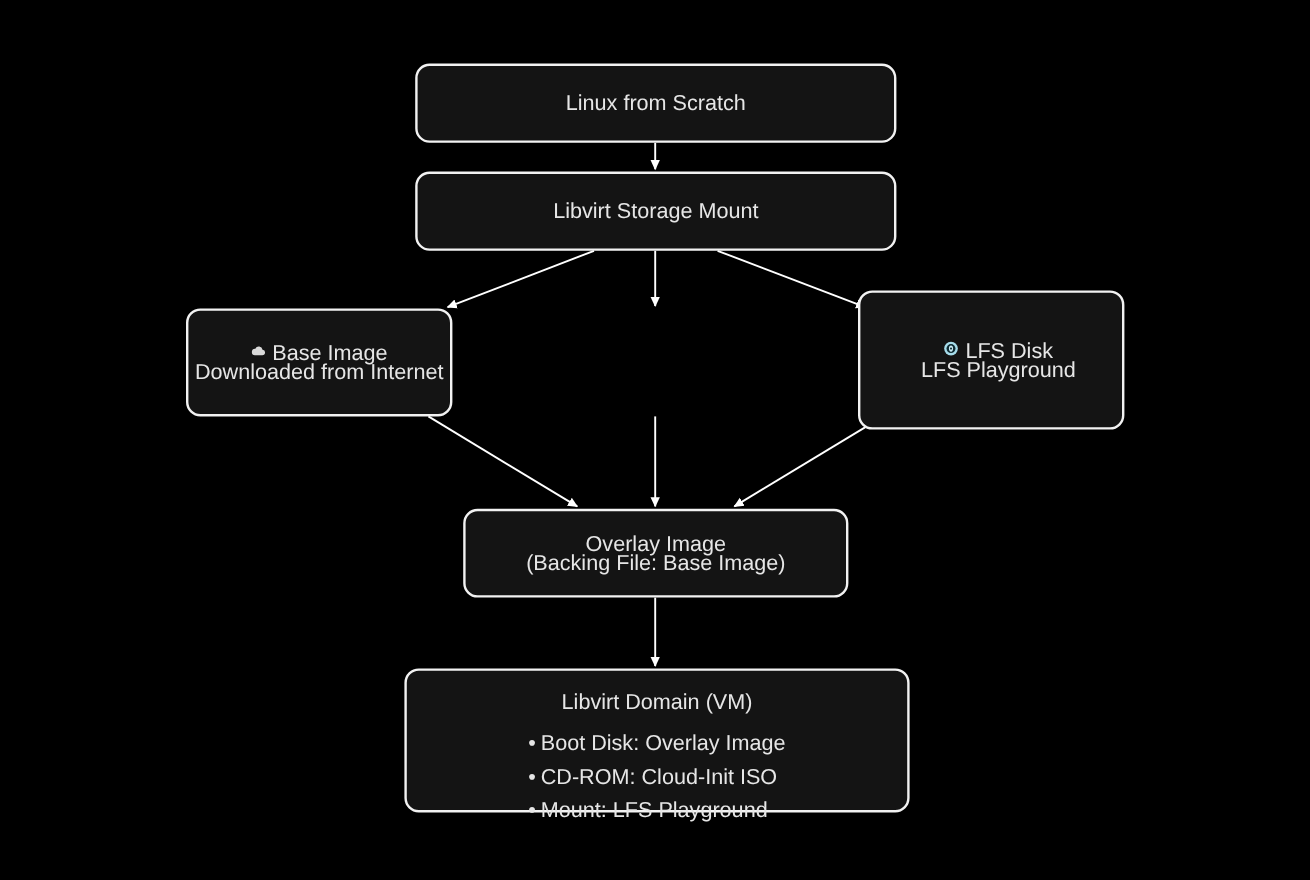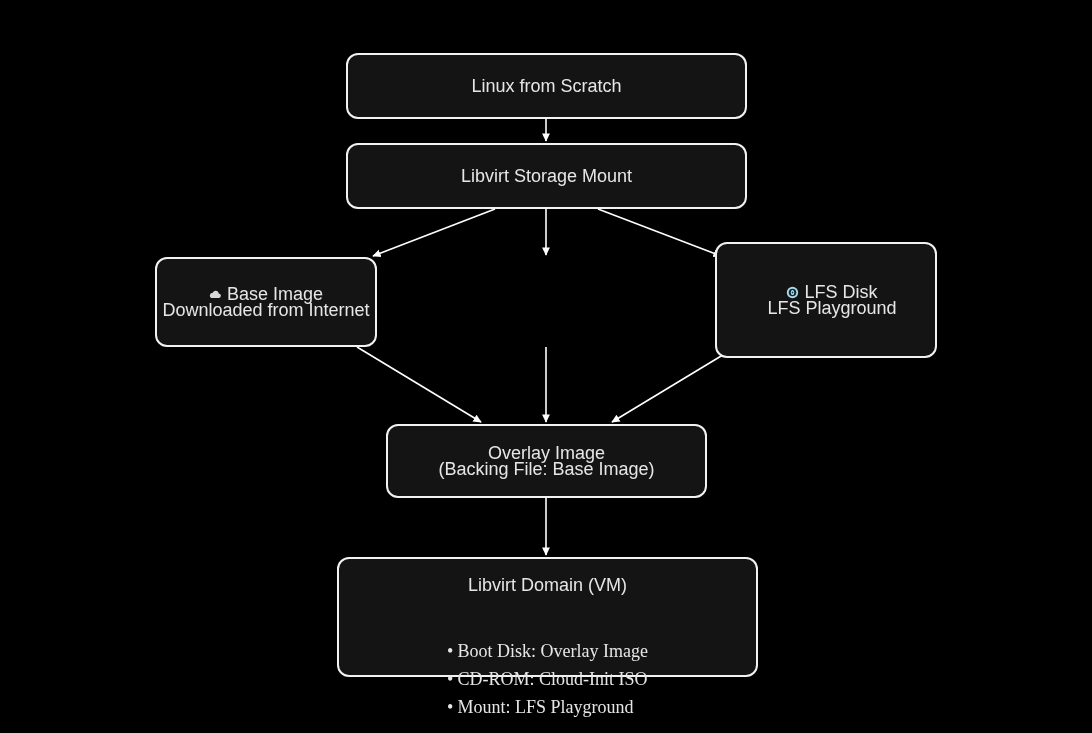--- a/index.html
+++ b/index.html
@@ -40,21 +40,21 @@
     text-align: center;
     z-index: 2;
   }
   .node-line {
     display: block;
     white-space: nowrap;
   }
   .node-title-row {
     display: flex;
     flex-direction: row;
-    align-items: center;
+    align-items: flex-start;
     justify-content: center;
     gap: 5px;
     white-space: nowrap;
   }
   .icon {
     display: inline-flex;
     align-items: center;
     justify-content: center;
     width: 13px;
     height: 13px;
@@ -65,32 +65,31 @@
   
   #node-lfs          { left: 346px;  top: 53px;  width: 401px; height: 66px; }
   #node-pool         { left: 346px;  top: 143px; width: 401px; height: 66px; }
   #node-base         { left: 155px;  top: 257px; width: 222px; height: 90px; }
   #node-cloudinit    { left: 435px;  top: 257px; width: 222px; height: 90px; }
   #node-lfsdisk      { left: 715px;  top: 242px; width: 222px; height: 116px; padding-left: 12px; }
   #node-overlay      { left: 386px;  top: 424px; width: 321px; height: 74px; }
   #node-domain       { left: 337px;  top: 557px; width: 421px; height: 120px; }
 
   
-  #node-domain { justify-content: flex-start; padding-top: 18px; gap: 32px; }
+  #node-domain { justify-content: flex-start; padding-top: 18px; }
   .vm-heading {
     width: 100%;
     text-align: center;
     margin-bottom: 19px;
   }
   .vm-bullets {
     list-style: none;
     margin: 0;
     padding: 0;
     text-align: left;
-    font-family: Liberation Serif, serif;
   }
   .vm-bullets li {
     white-space: nowrap;
     line-height: 14px;
     margin-bottom: 0px;
   }
   .vm-bullets li + li { margin-top: 14px; }
   .bullet-dot { margin-right: 4px; }
 </style>
 </head>

